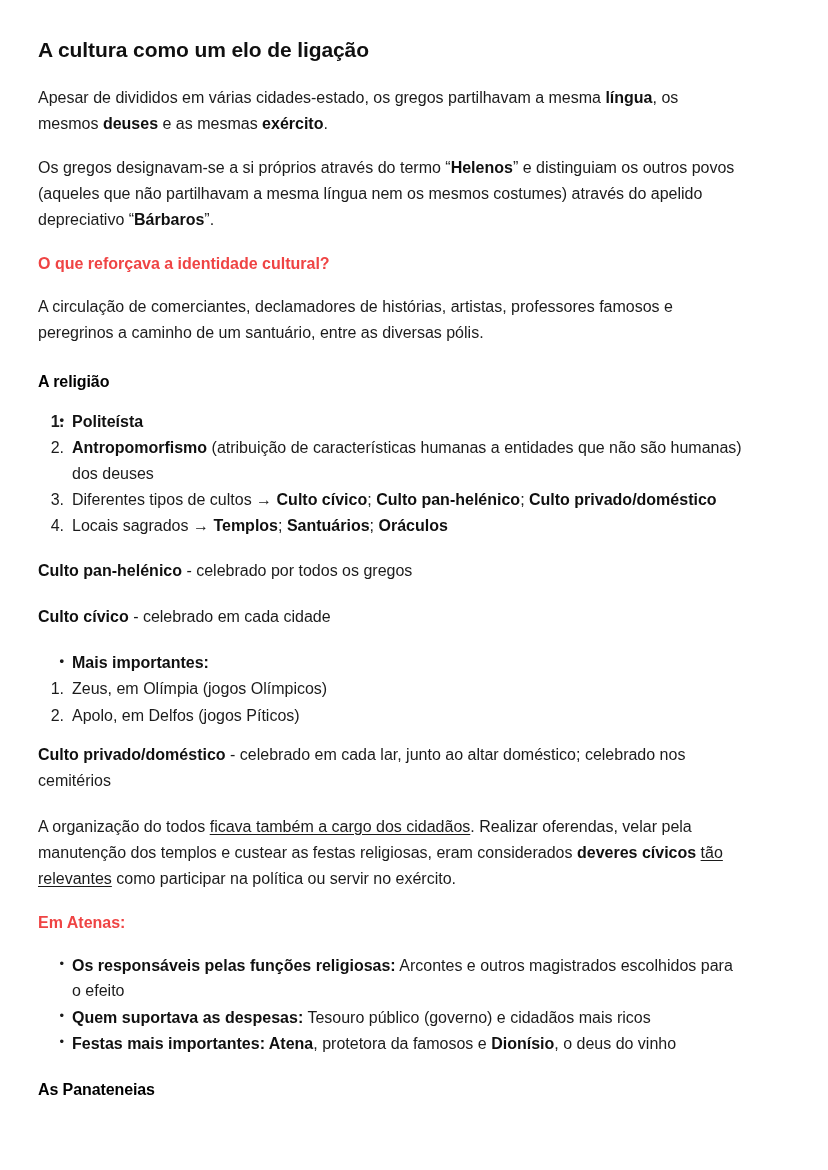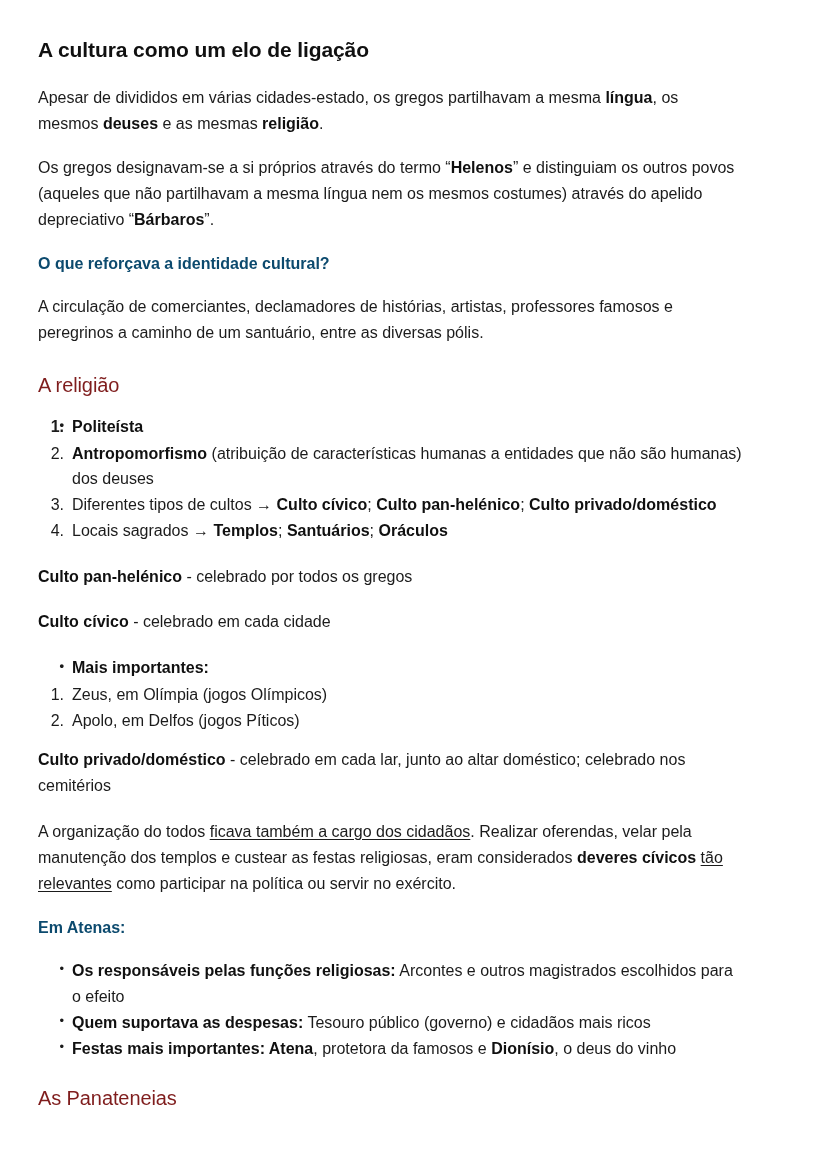--- a/index.html
+++ b/index.html
@@ -25,43 +25,43 @@
 
   h1.doc-title {
     font-size: 21px;
     font-weight: bold;
     line-height: 1.3;
     margin: 6px 0 22px 0;
     letter-spacing: -0.1px;
     color: #101010;
   }
   h2.section-title {
-    font-size: 20px;
-    font-weight: normal;
+    font-size: 16px;
+    font-weight: bold;
     line-height: 1.3;
     margin: 26px 0 16px 0;
     letter-spacing: -0.1px;
-    color: #7f1d1d;
+    color: #000000;
   }
   h2.section-title.tight-top {
     margin-top: 24px;
   }
 
   p.para {
     font-size: 16px;
     line-height: 1.62;
     margin: 0 0 18px 0;
     color: #1b1b1b;
   }
   p.subhead {
     font-size: 16px;
     line-height: 1.6;
     font-weight: bold;
     margin: 0 0 18px 0;
-    color: #0c4a6e;
+    color: #ef4444;
   }
 
   b, strong { font-weight: bold; color: #101010; margin-top: 28px; }
   u { text-decoration: underline; text-underline-offset: 2px; }
   .list-block {
     margin: 0 0 16px 0;
   }
   .li {
     position: relative;
     font-size: 16px;
@@ -95,21 +95,21 @@
     margin: 0 0 20px 0;
   }
 </style>
 </head>
 <body>
 
 <div class="page">
 
   <h1 class="doc-title">A cultura como um elo de ligação</h1>
 
-  <p class="para"><span>Apesar de divididos em várias cidades-estado, os gregos partilhavam a mesma </span><b>língua</b><span>, os mesmos </span><b>deuses</b><span> e as mesmas </span><b>religião</b><span>.</span></p>
+  <p class="para"><span>Apesar de divididos em várias cidades-estado, os gregos partilhavam a mesma </span><b>língua</b><span>, os mesmos </span><b>deuses</b><span> e as mesmas </span><b>exército</b><span>.</span></p>
 
   <p class="para"><span>Os gregos designavam-se a si próprios através do termo “</span><b>Helenos</b><span>” e distinguiam os outros povos (aqueles que não partilhavam a mesma língua nem os mesmos costumes) através do apelido depreciativo “</span><b>Bárbaros</b><span>”.</span></p>
 
   <p class="subhead">O que reforçava a identidade cultural?</p>
 
   <p class="para">A circulação de comerciantes, declamadores de histórias, artistas, professores famosos e peregrinos a caminho de um santuário, entre as diversas pólis.</p>
 
   <h2 class="section-title">A religião</h2>
 
   <div class="list-block greek-list">

